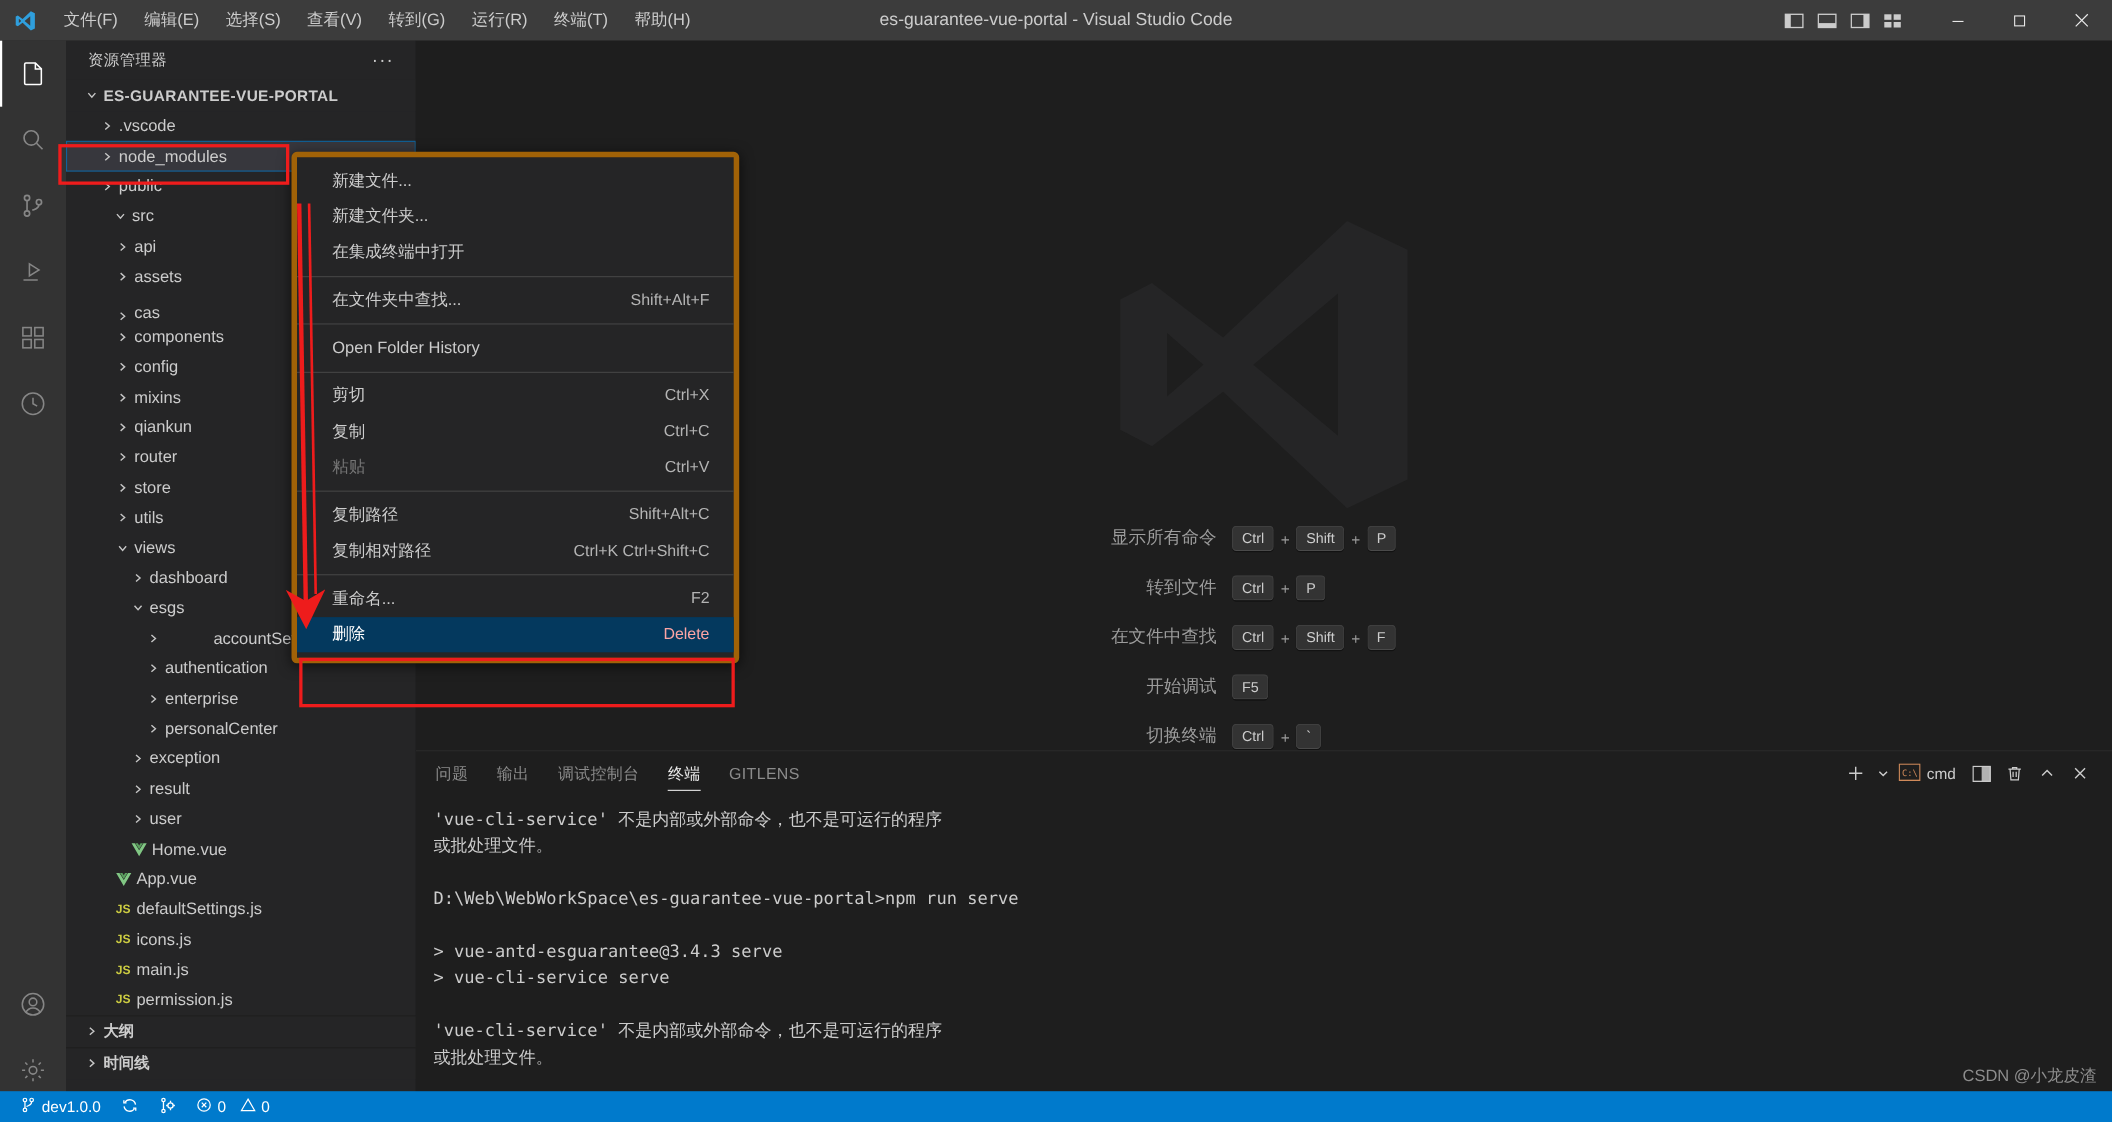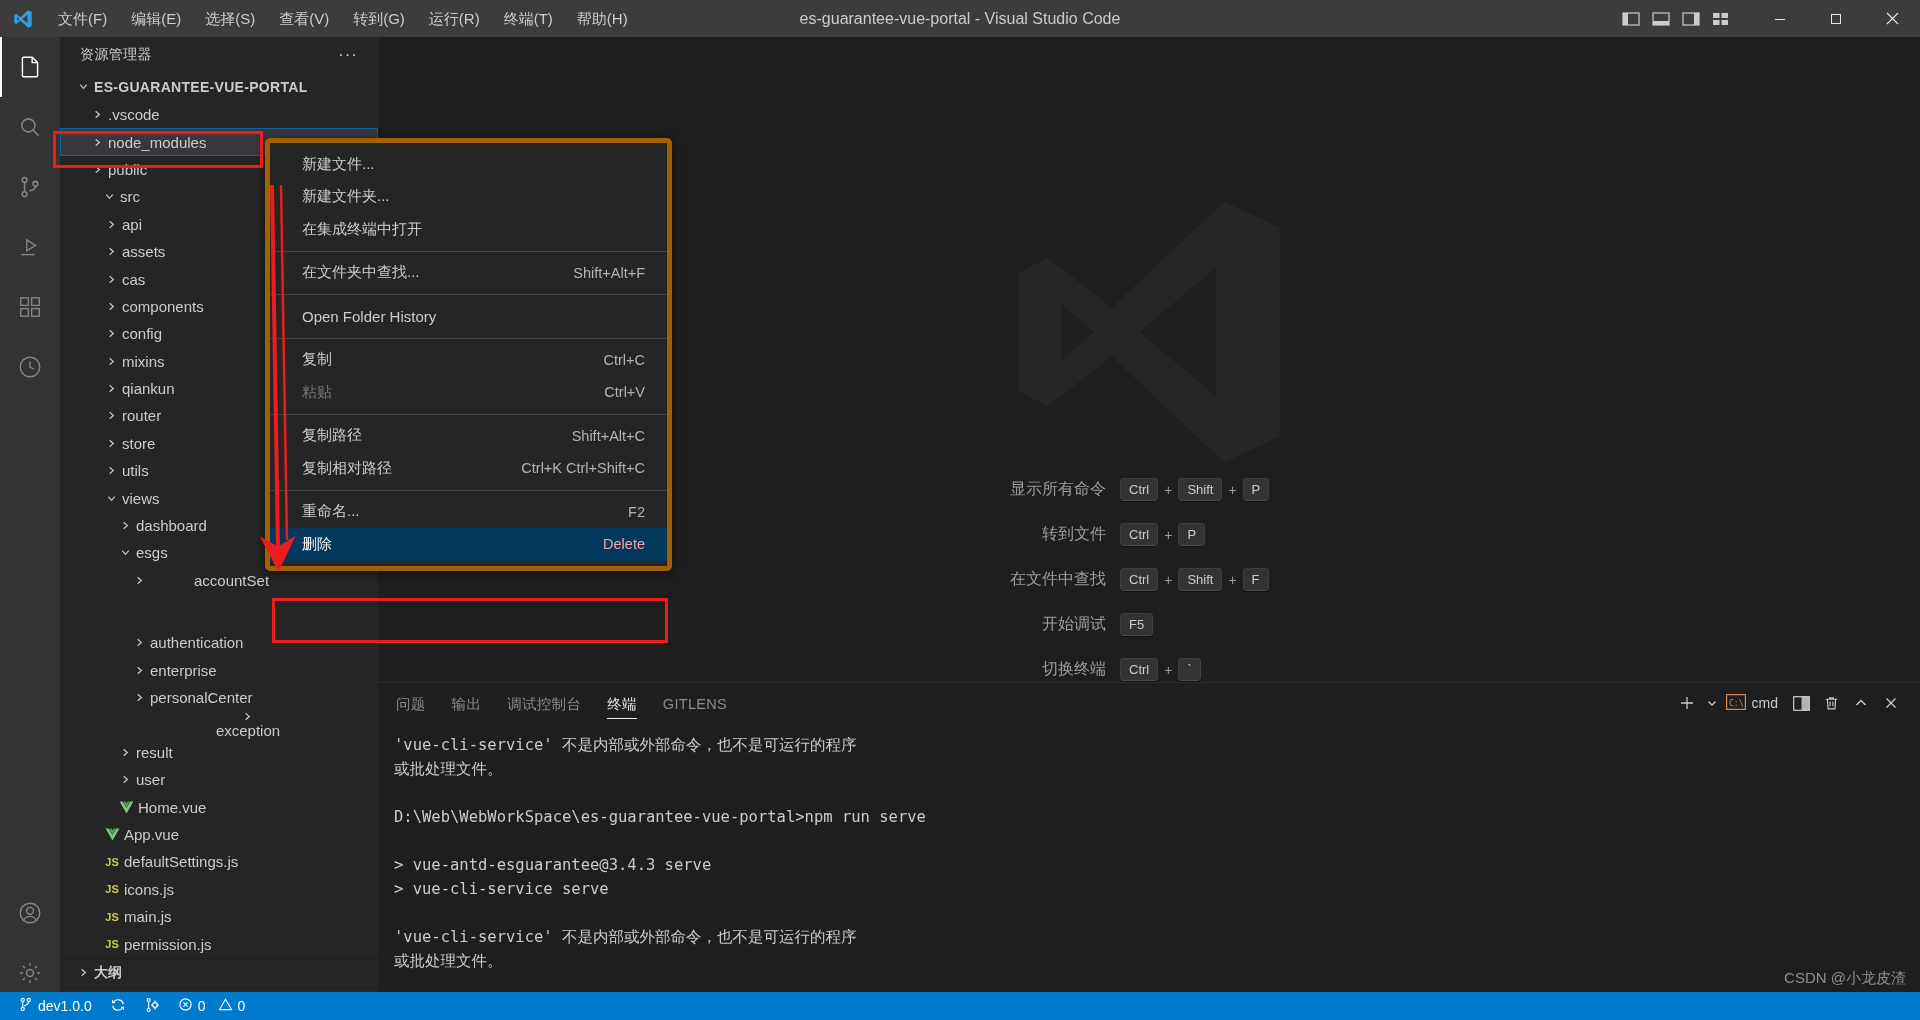--- a/index.html
+++ b/index.html
@@ -354,21 +354,21 @@
           <span class="lbl">api</span>
         </div>
         <div class="row" style="padding-left: 42px;">
           <span class="chev">
             <svg width="11" height="11" viewBox="0 0 12 12" fill="none" stroke="#c5c5c5" stroke-width="1.4">
               <path d="M4 2.5 L8 6 L4 9.5"></path>
             </svg>
           </span>
           <span class="lbl">assets</span>
         </div>
-        <div class="row" style="padding-left: 42px;">
+        <div class="row" style="padding-left: 42px; align-items: flex-end;">
           <span class="chev">
             <svg width="11" height="11" viewBox="0 0 12 12" fill="none" stroke="#c5c5c5" stroke-width="1.4">
               <path d="M4 2.5 L8 6 L4 9.5"></path>
             </svg>
           </span>
           <span class="lbl">cas</span>
         </div>
         <div class="row" style="padding-left: 42px;">
           <span class="chev">
             <svg width="11" height="11" viewBox="0 0 12 12" fill="none" stroke="#c5c5c5" stroke-width="1.4">
@@ -450,21 +450,21 @@
           <span class="lbl">esgs</span>
         </div>
         <div class="row" style="padding-left: 70px; gap: 44px;">
           <span class="chev">
             <svg width="11" height="11" viewBox="0 0 12 12" fill="none" stroke="#c5c5c5" stroke-width="1.4">
               <path d="M4 2.5 L8 6 L4 9.5"></path>
             </svg>
           </span>
           <span class="lbl">accountSet</span>
         </div>
-        <div class="row" style="padding-left: 70px; margin-top: 35px;">
+        <div class="row" style="padding-left: 70px;">
           <span class="chev">
             <svg width="11" height="11" viewBox="0 0 12 12" fill="none" stroke="#c5c5c5" stroke-width="1.4">
               <path d="M4 2.5 L8 6 L4 9.5"></path>
             </svg>
           </span>
           <span class="lbl">authentication</span>
         </div>
         <div class="row" style="padding-left: 70px;">
           <span class="chev">
             <svg width="11" height="11" viewBox="0 0 12 12" fill="none" stroke="#c5c5c5" stroke-width="1.4">
@@ -474,21 +474,21 @@
           <span class="lbl">enterprise</span>
         </div>
         <div class="row" style="padding-left: 70px;">
           <span class="chev">
             <svg width="11" height="11" viewBox="0 0 12 12" fill="none" stroke="#c5c5c5" stroke-width="1.4">
               <path d="M4 2.5 L8 6 L4 9.5"></path>
             </svg>
           </span>
           <span class="lbl">personalCenter</span>
         </div>
-        <div class="row" style="padding-left: 56px; flex-direction: column;">
+        <div class="row" style="padding-left: 56px;">
           <span class="chev">
             <svg width="11" height="11" viewBox="0 0 12 12" fill="none" stroke="#c5c5c5" stroke-width="1.4">
               <path d="M4 2.5 L8 6 L4 9.5"></path>
             </svg>
           </span>
           <span class="lbl">exception</span>
         </div>
         <div class="row" style="padding-left: 56px;">
           <span class="chev">
             <svg width="11" height="11" viewBox="0 0 12 12" fill="none" stroke="#c5c5c5" stroke-width="1.4">
@@ -688,20 +688,24 @@
       <div class="ctxitem">
         <span>在文件夹中查找...</span>
         <span class="ctxkey">Shift+Alt+F</span>
       </div>
       <div class="ctxsep"></div>
       <div class="ctxitem">
         <span>Open Folder History</span>
         <span class="ctxkey"></span>
       </div>
       <div class="ctxsep"></div>
+      <div class="ctxitem">
+        <span>剪切</span>
+        <span class="ctxkey">Ctrl+X</span>
+      </div>
       <div class="ctxitem">
         <span>复制</span>
         <span class="ctxkey">Ctrl+C</span>
       </div>
       <div class="ctxitem disabled">
         <span>粘贴</span>
         <span class="ctxkey">Ctrl+V</span>
       </div>
       <div class="ctxsep"></div>
       <div class="ctxitem">

